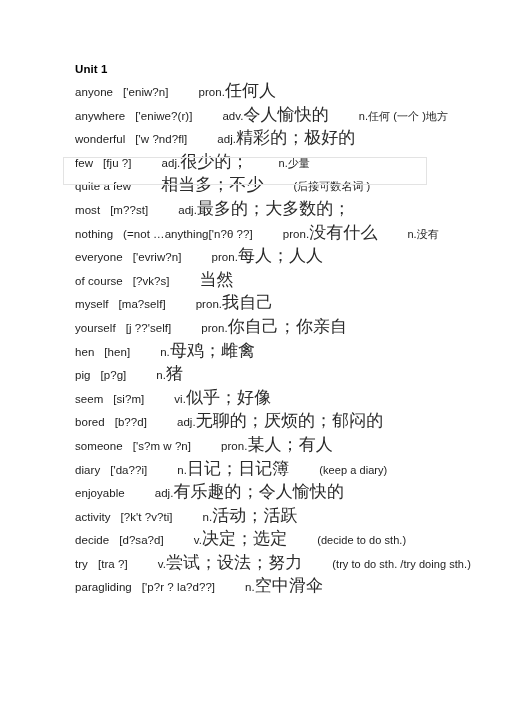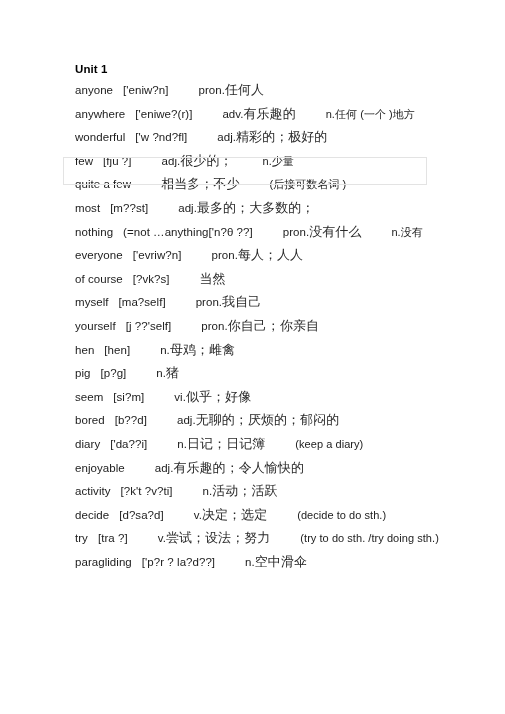--- a/index.html
+++ b/index.html
@@ -51,21 +51,21 @@
     font-family: "Liberation Sans", sans-serif;
   }
   .entry .gap-s { display: inline-block; width: 10px; }
   .entry .gap-l { display: inline-block; width: 30px; }
   .entry .pos {
     font-family: "Liberation Sans", sans-serif;
     text-align: right;
   }
   .entry .cn {
     font-family: "DejaVu Sans", sans-serif;
-    font-size: 13px;
+    font-size: 17px;
     color: #2a2a2a;
   }
   .entry .note {
     font-family: "Liberation Sans", sans-serif;
     font-size: 11px;
     color: #1c1c1c;
     padding-left: 20px;
   }
   
   #selection-box {
@@ -83,34 +83,35 @@
 </head>
 <body>
 
 <div id="page">
 
   <div id="content">
     <div class="unit-title">Unit 1</div>
 
     <div id="entries">
         <div class="entry"><span class="word">anyone</span><span class="gap-s"></span><span class="phon">['eniw?n]</span><span class="gap-l"></span><span class="pos">pron.</span><span class="cn">任何人</span></div>
-        <div class="entry"><span class="word">anywhere</span><span class="gap-s"></span><span class="phon">['eniwe?(r)]</span><span class="gap-l"></span><span class="pos">adv.</span><span class="cn">有乐趣的</span><span class="gap-s"></span><span class="note">n.任何 (一个 )地方</span></div>
+        <div class="entry"><span class="word">anywhere</span><span class="gap-s"></span><span class="phon">['eniwe?(r)]</span><span class="gap-l"></span><span class="pos">adv.</span><span class="cn">令人愉快的</span><span class="gap-s"></span><span class="note">n.任何 (一个 )地方</span></div>
         <div class="entry"><span class="word">wonderful</span><span class="gap-s"></span><span class="phon">['w ?nd?fl]</span><span class="gap-l"></span><span class="pos">adj.</span><span class="cn">精彩的；极好的</span></div>
         <div class="entry"><span class="word">few</span><span class="gap-s"></span><span class="phon">[fju ?]</span><span class="gap-l"></span><span class="pos">adj.</span><span class="cn">很少的；</span><span class="gap-s"></span><span class="note">n.少量</span></div>
         <div class="entry"><span class="word">quite a few</span><span class="gap-l"></span><span class="cn">相当多；不少</span><span class="gap-s"></span><span class="note">(后接可数名词 )</span></div>
         <div class="entry"><span class="word">most</span><span class="gap-s"></span><span class="phon">[m??st]</span><span class="gap-l"></span><span class="pos">adj.</span><span class="cn">最多的；大多数的；</span></div>
         <div class="entry"><span class="word">nothing</span><span class="gap-s"></span><span class="phon">(=not …anything['n?θ ??]</span><span class="gap-l"></span><span class="pos">pron.</span><span class="cn">没有什么</span><span class="gap-s"></span><span class="note">n.没有</span></div>
         <div class="entry"><span class="word">everyone</span><span class="gap-s"></span><span class="phon">['evriw?n]</span><span class="gap-l"></span><span class="pos">pron.</span><span class="cn">每人；人人</span></div>
         <div class="entry"><span class="word">of course</span><span class="gap-s"></span><span class="phon">[?vk?s]</span><span class="gap-l"></span><span class="cn">当然</span></div>
         <div class="entry"><span class="word">myself</span><span class="gap-s"></span><span class="phon">[ma?self]</span><span class="gap-l"></span><span class="pos">pron.</span><span class="cn">我自己</span></div>
         <div class="entry"><span class="word">yourself</span><span class="gap-s"></span><span class="phon">[j ??'self]</span><span class="gap-l"></span><span class="pos">pron.</span><span class="cn">你自己；你亲自</span></div>
         <div class="entry"><span class="word">hen</span><span class="gap-s"></span><span class="phon">[hen]</span><span class="gap-l"></span><span class="pos">n.</span><span class="cn">母鸡；雌禽</span></div>
         <div class="entry"><span class="word">pig</span><span class="gap-s"></span><span class="phon">[p?g]</span><span class="gap-l"></span><span class="pos">n.</span><span class="cn">猪</span></div>
         <div class="entry"><span class="word">seem</span><span class="gap-s"></span><span class="phon">[si?m]</span><span class="gap-l"></span><span class="pos">vi.</span><span class="cn">似乎；好像</span></div>
         <div class="entry"><span class="word">bored</span><span class="gap-s"></span><span class="phon">[b??d]</span><span class="gap-l"></span><span class="pos">adj.</span><span class="cn">无聊的；厌烦的；郁闷的</span></div>
+        <div class="entry"><span class="word">someone</span><span class="gap-s"></span><span class="phon">['s?m w ?n]</span><span class="gap-l"></span><span class="pos">pron.</span><span class="cn">某人；有人</span></div>
         <div class="entry"><span class="word">diary</span><span class="gap-s"></span><span class="phon">['da??i]</span><span class="gap-l"></span><span class="pos">n.</span><span class="cn">日记；日记簿</span><span class="gap-s"></span><span class="note">(keep a diary)</span></div>
         <div class="entry"><span class="word">enjoyable</span><span class="gap-l"></span><span class="pos">adj.</span><span class="cn">有乐趣的；令人愉快的</span></div>
         <div class="entry"><span class="word">activity</span><span class="gap-s"></span><span class="phon">[?k't ?v?ti]</span><span class="gap-l"></span><span class="pos">n.</span><span class="cn">活动；活跃</span></div>
         <div class="entry"><span class="word">decide</span><span class="gap-s"></span><span class="phon">[d?sa?d]</span><span class="gap-l"></span><span class="pos">v.</span><span class="cn">决定；选定</span><span class="gap-s"></span><span class="note">(decide to do sth.)</span></div>
         <div class="entry"><span class="word">try</span><span class="gap-s"></span><span class="phon">[tra ?]</span><span class="gap-l"></span><span class="pos">v.</span><span class="cn">尝试；设法；努力</span><span class="gap-s"></span><span class="note">(try to do sth. /try doing sth.)</span></div>
         <div class="entry"><span class="word">paragliding</span><span class="gap-s"></span><span class="phon">['p?r ? la?d??]</span><span class="gap-l"></span><span class="pos">n.</span><span class="cn">空中滑伞</span></div>
       </div>
   </div>
 
   <div id="selection-box" style="border-color: rgb(227, 227, 227);"></div>

